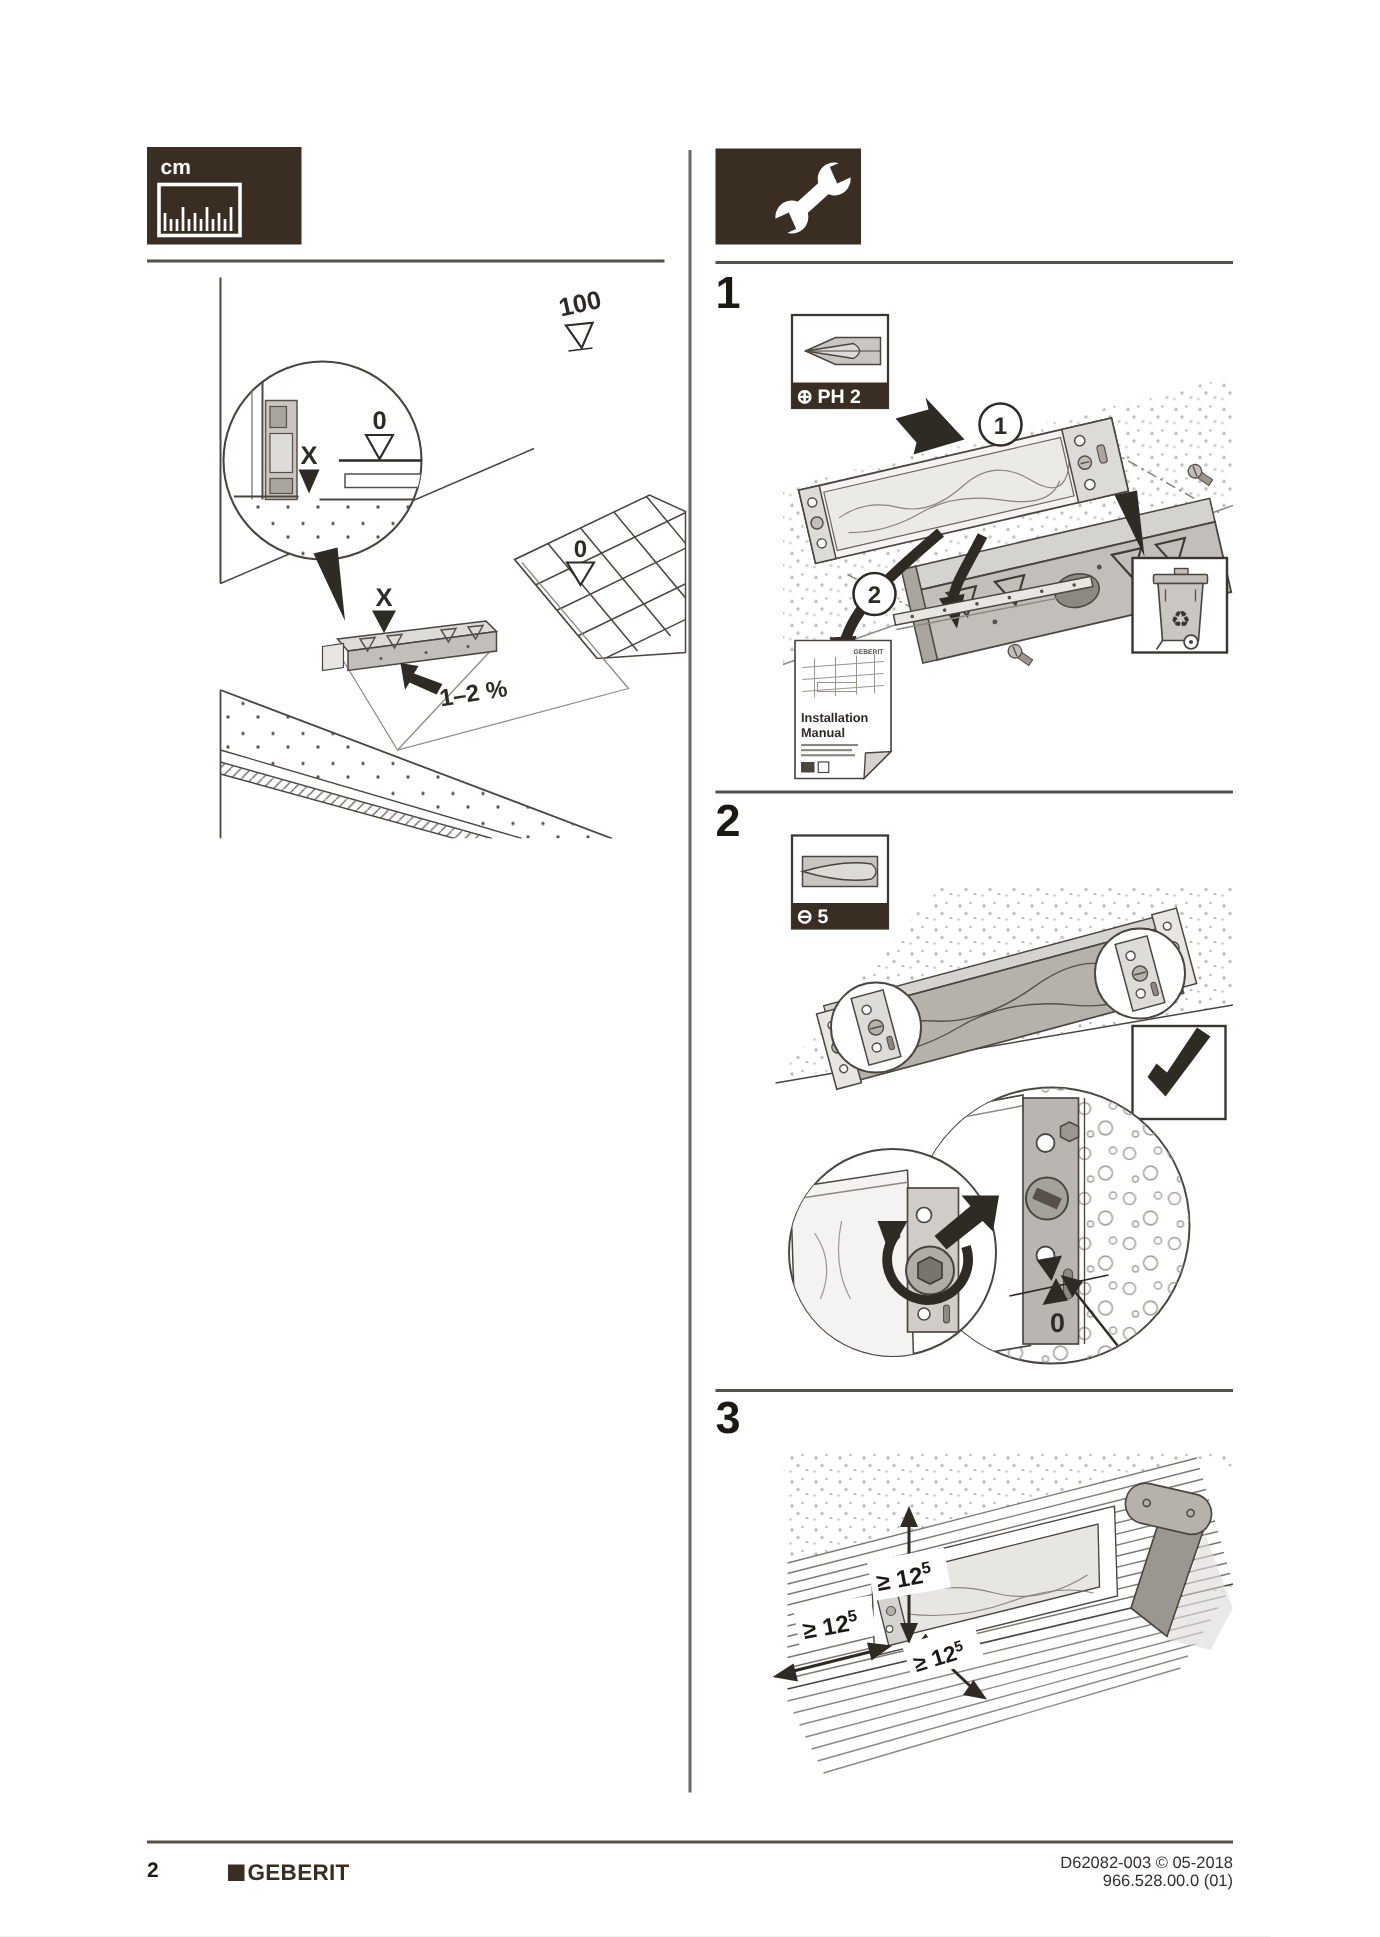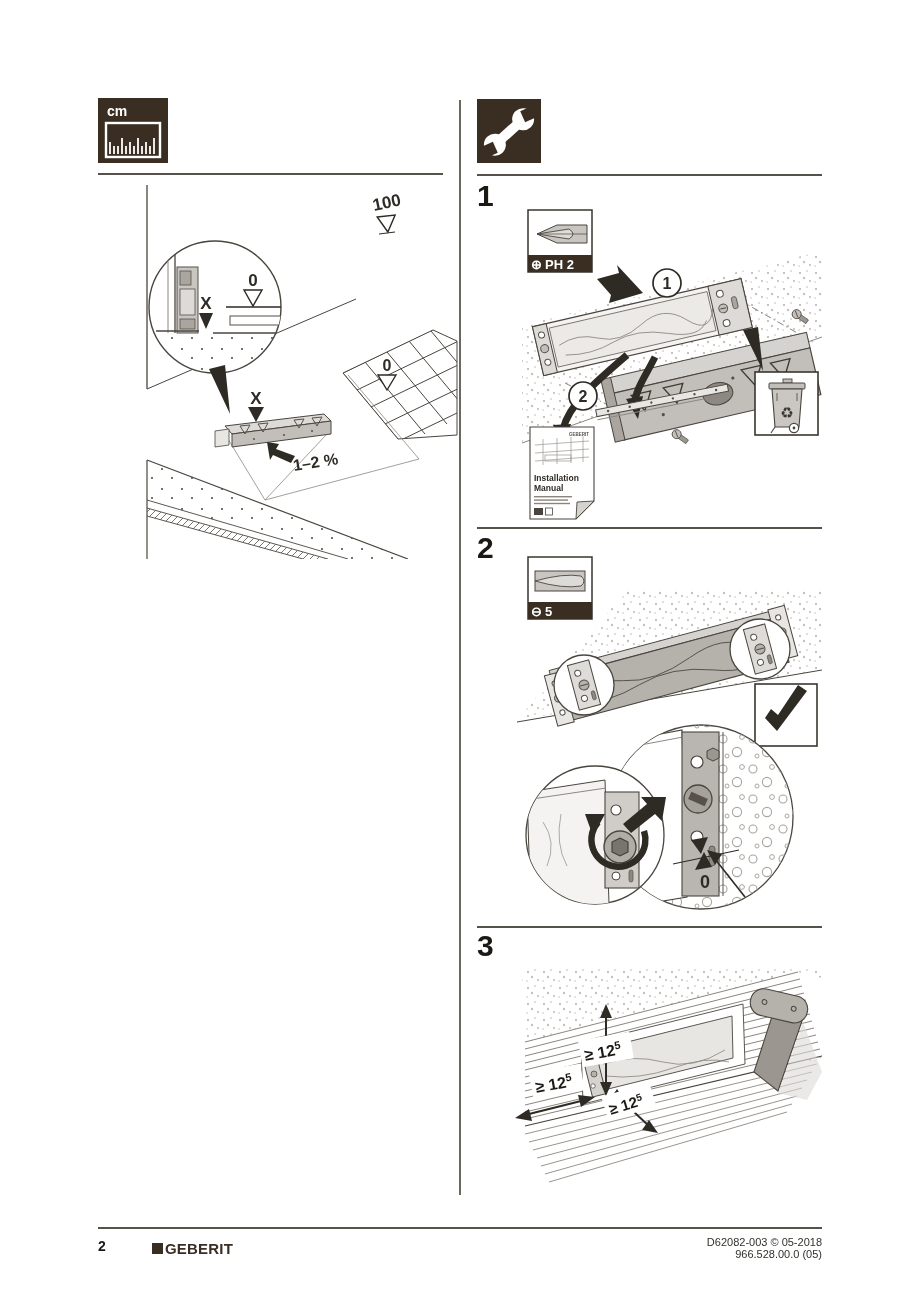--- a/index.html
+++ b/index.html
@@ -3,21 +3,21 @@
 <meta charset="utf-8">
 <style>
   html,body{margin:0;padding:0;background:#e8e8e8;}
   .page{
     position:relative;width:920px;height:1291px;margin:0 auto;
     background:#ffffff;overflow:hidden;
     font-family:"Liberation Sans", sans-serif;color:#2e2a24;
   }
   .abs{position:absolute;}
   .badge{
-    background:#3a2d22;color:#ffffff;
+    background:#3a2d22;color:#ffffff;padding-left:33px;
   }
   .rule{background:#55514b;height:2px;}
   .vdivider{background:#6b6761;width:2px;}
   .step-num{
     font-size:30px;font-weight:bold;color:#1c1813;line-height:1;
     letter-spacing:0;
   }
   .cm-badge{left:98px;top:98px;width:70px;height:65px;}
   .cm-label{position:absolute;left:9px;top:5px;font-size:14px;font-weight:bold;}
   .wrench-badge{left:477px;top:99px;width:64px;height:64px;}
@@ -569,16 +569,16 @@
   </div>
 
   <div class="abs rule" style="left:98px;top:1227px;width:724px;"></div>
   <div class="abs footer-pagenum">2</div>
   <div class="abs footer-brand">
     <span class="brand-square"></span>
     <span class="brand-text">GEBERIT</span>
   </div>
   <div class="abs footer-refs">
     <div>D62082-003 © 05-2018</div>
-    <div>966.528.00.0 (05)</div>
+    <div>966.528.00.0 (01)</div>
   </div>
 
 </div>
 
 </body></html>

